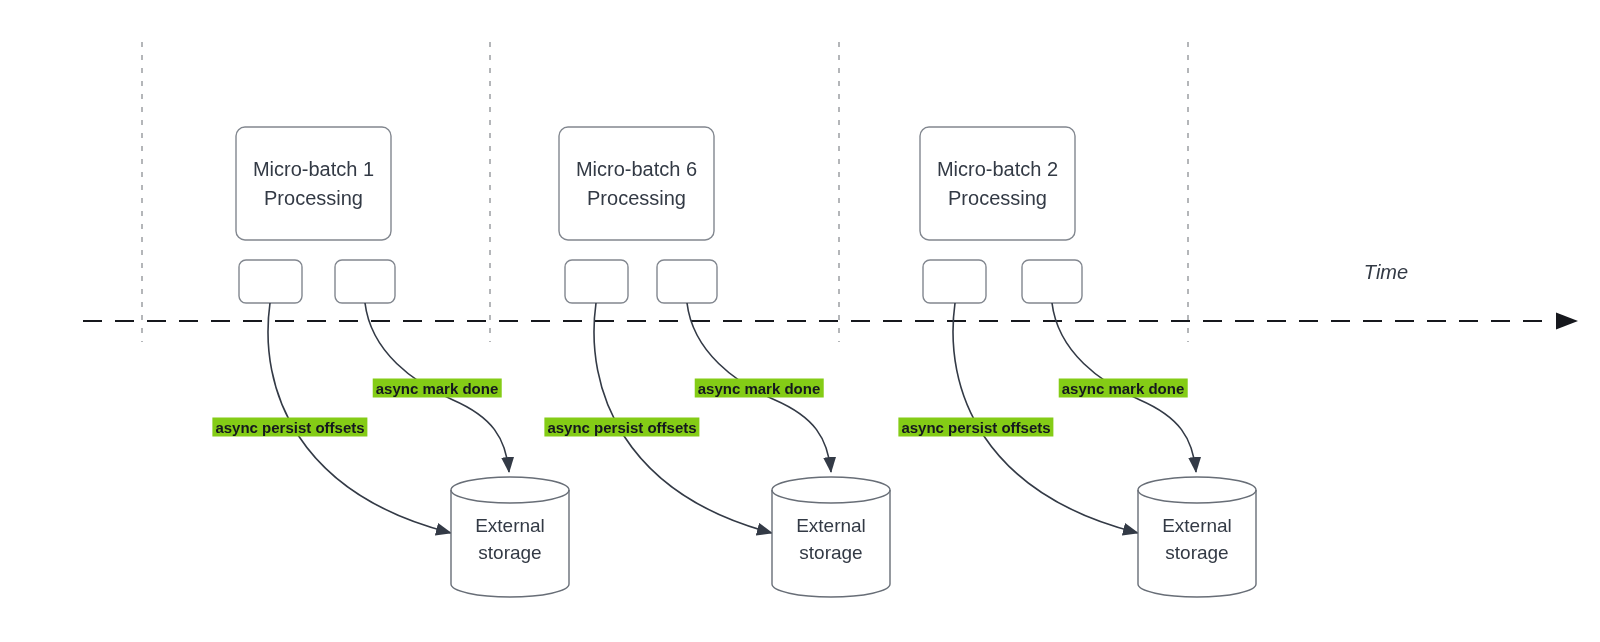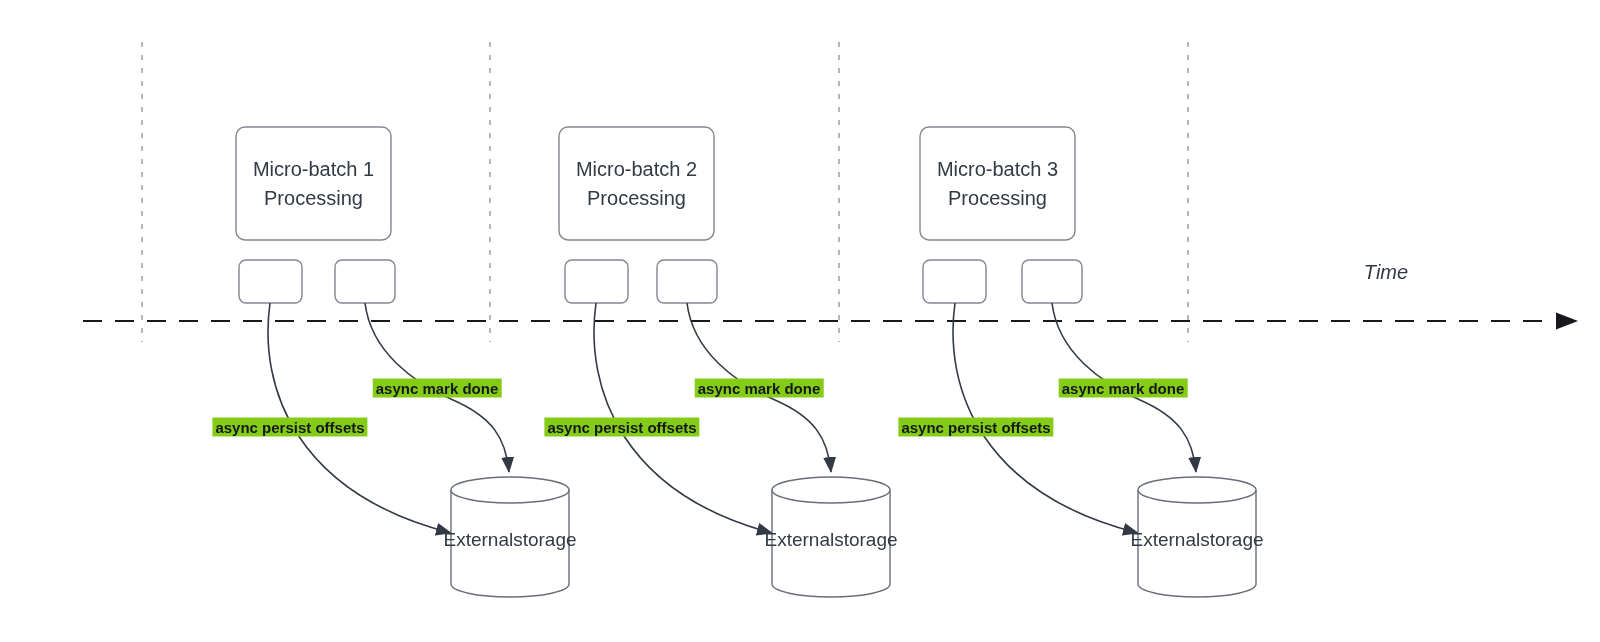--- a/index.html
+++ b/index.html
@@ -13,21 +13,21 @@
   }
   svg.layer { position: absolute; left: 0; top: 0; }
   .txt { position: absolute; color: #333a45; }
   .box-label {
     display: flex; flex-direction: column;
     align-items: center; justify-content: center;
     text-align: center;
     font-size: 20px; line-height: 29px; color: #333a45;
   }
   .cyl-label {
-    display: flex; 
+    display: flex; flex-direction: column;
     align-items: center; justify-content: center;
     text-align: center;
     font-size: 19px; line-height: 27px; color: #333a45;
   }
   .edge-label {
     position: absolute;
     transform: translate(-50%, -50%);
     font-size: 15px; font-weight: bold; color: #15181e;
     background: #84cc16; padding: 1px 3px;
     white-space: nowrap;
@@ -102,32 +102,32 @@
     <span>Processing</span>
   </div>
   <div class="edge-label" style="left:290px; top:427px;">async persist offsets</div>
   <div class="edge-label" style="left:437px; top:388px;">async mark done</div>
   <div class="txt cyl-label" style="left:451px; top:500px; width:118px; height:78px;">
     <span>External</span>
     <span>storage</span>
   </div>
 
   <div class="txt box-label" style="left:559px; top:127px; width:155px; height:113px;">
-    <span>Micro-batch 2</span>
+    <span>Micro-batch 6</span>
     <span>Processing</span>
   </div>
   <div class="edge-label" style="left:622px; top:427px;">async persist offsets</div>
   <div class="edge-label" style="left:759px; top:388px;">async mark done</div>
   <div class="txt cyl-label" style="left:772px; top:500px; width:118px; height:78px;">
     <span>External</span>
     <span>storage</span>
   </div>
 
   <div class="txt box-label" style="left:920px; top:127px; width:155px; height:113px;">
-    <span>Micro-batch 3</span>
+    <span>Micro-batch 2</span>
     <span>Processing</span>
   </div>
   <div class="edge-label" style="left:976px; top:427px;">async persist offsets</div>
   <div class="edge-label" style="left:1123px; top:388px;">async mark done</div>
   <div class="txt cyl-label" style="left:1138px; top:500px; width:118px; height:78px;">
     <span>External</span>
     <span>storage</span>
   </div>
 
   <div class="time-label" style="left:1386px; top:272px;">Time</div>

